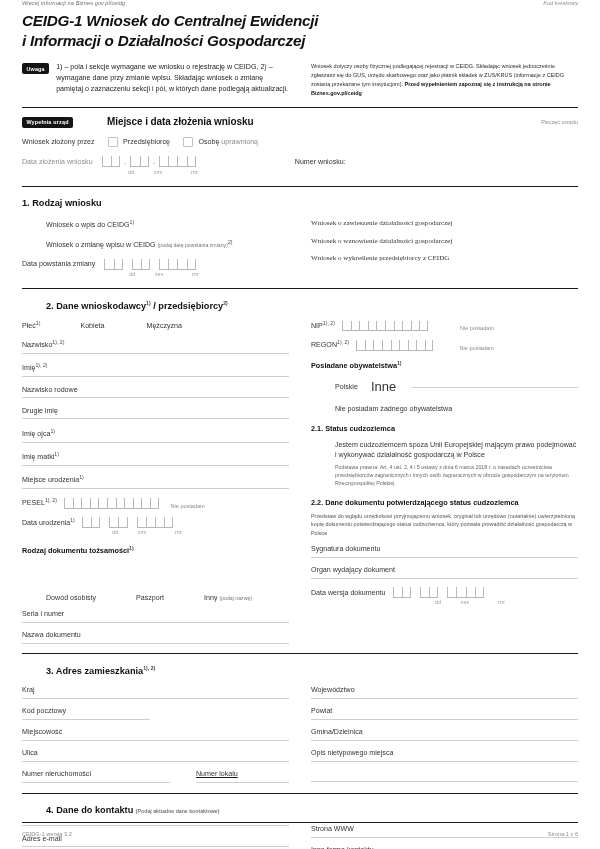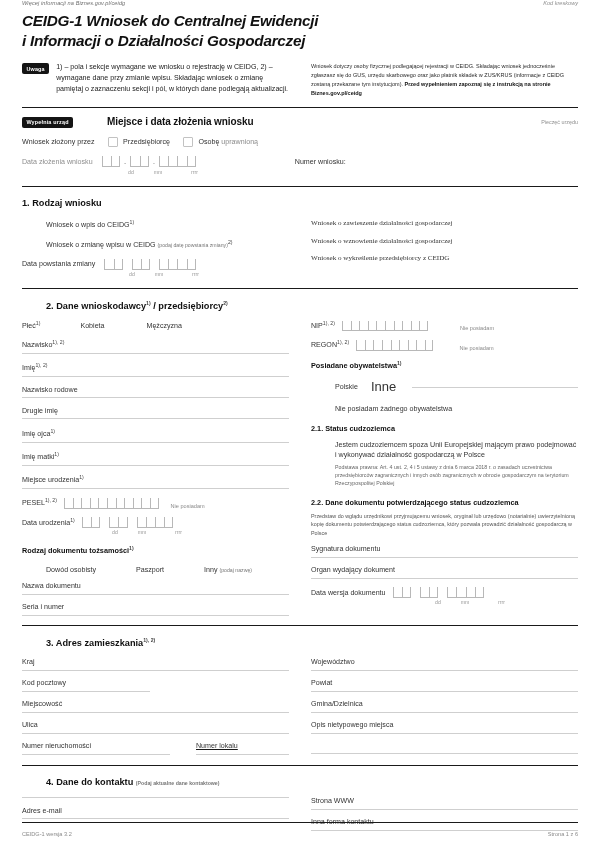--- a/index.html
+++ b/index.html
@@ -115,21 +115,21 @@
   .nep{font-size:5.6px;color:#8a8a8a;margin-left:12px;white-space:nowrap;}
   .row-inline{display:flex;align-items:flex-end;margin-top:8px;}
   .row-inline .lbl{font-size:7.1px;color:#333;margin-right:7px;white-space:nowrap;padding-bottom:1px;}
 
   .genders{display:flex;align-items:baseline;}
   .genders .g{font-size:7.1px;color:#333;}
   .genders .g.lbl{margin-right:40px;}
   .genders .g.a{margin-right:42px;}
 
   .doc-types{display:flex;align-items:baseline;margin-top:10px;margin-left:24px;}
-  .doc-types .dt{font-size:7.1px;color:#333;}
+  .doc-types .dt{font-size:7.1px;color:#333;margin-top:28px;}
   .doc-types .dt.a{margin-right:40px;}
   .doc-types .dt.b{margin-right:40px;}
 
   .cit-row{display:flex;align-items:center;margin-top:9px;margin-left:24px;}
   .cit-row .pol{font-size:7.1px;color:#333;margin-right:13px;padding-bottom:1px;}
   .cit-row .inne{font-size:13px;color:#333;margin-right:16px;padding-bottom:1px;}
   .cit-row .line{flex:1;border-bottom:1px solid #cfcfcf;height:0;}
 
   .para-indent{margin-left:24px;}
   .stmt{font-size:7.1px;color:#333;line-height:1.5;}
@@ -365,25 +365,25 @@
         <div class="sub-head" style="margin-top:10px;">
           <span>Rodzaj dokumentu tożsamości</span><span class="sup">1)</span>
         </div>
         <div class="doc-types">
           <span class="dt a">Dowód osobisty</span>
           <span class="dt b">Paszport</span>
           <span class="dt"><span>Inny</span> <span class="hint">(podaj nazwę)</span></span>
         </div>
 
         <div class="field">
+          <span class="field-label">Seria i numer</span>
+          <div class="line"></div>
+        </div>
+        <div class="field">
           <span class="field-label">Nazwa dokumentu</span>
-          <div class="line"></div>
-        </div>
-        <div class="field">
-          <span class="field-label">Seria i numer</span>
           <div class="line"></div>
         </div>
       </div>
 
       <div class="right-col">
         <div class="row-inline" style="margin-top:7px;">
           <span class="lbl"><span>NIP</span><span class="sup">1), 2)</span></span>
           <span class="comb sm">
               <i class="cell"></i>
               <i class="cell"></i>

